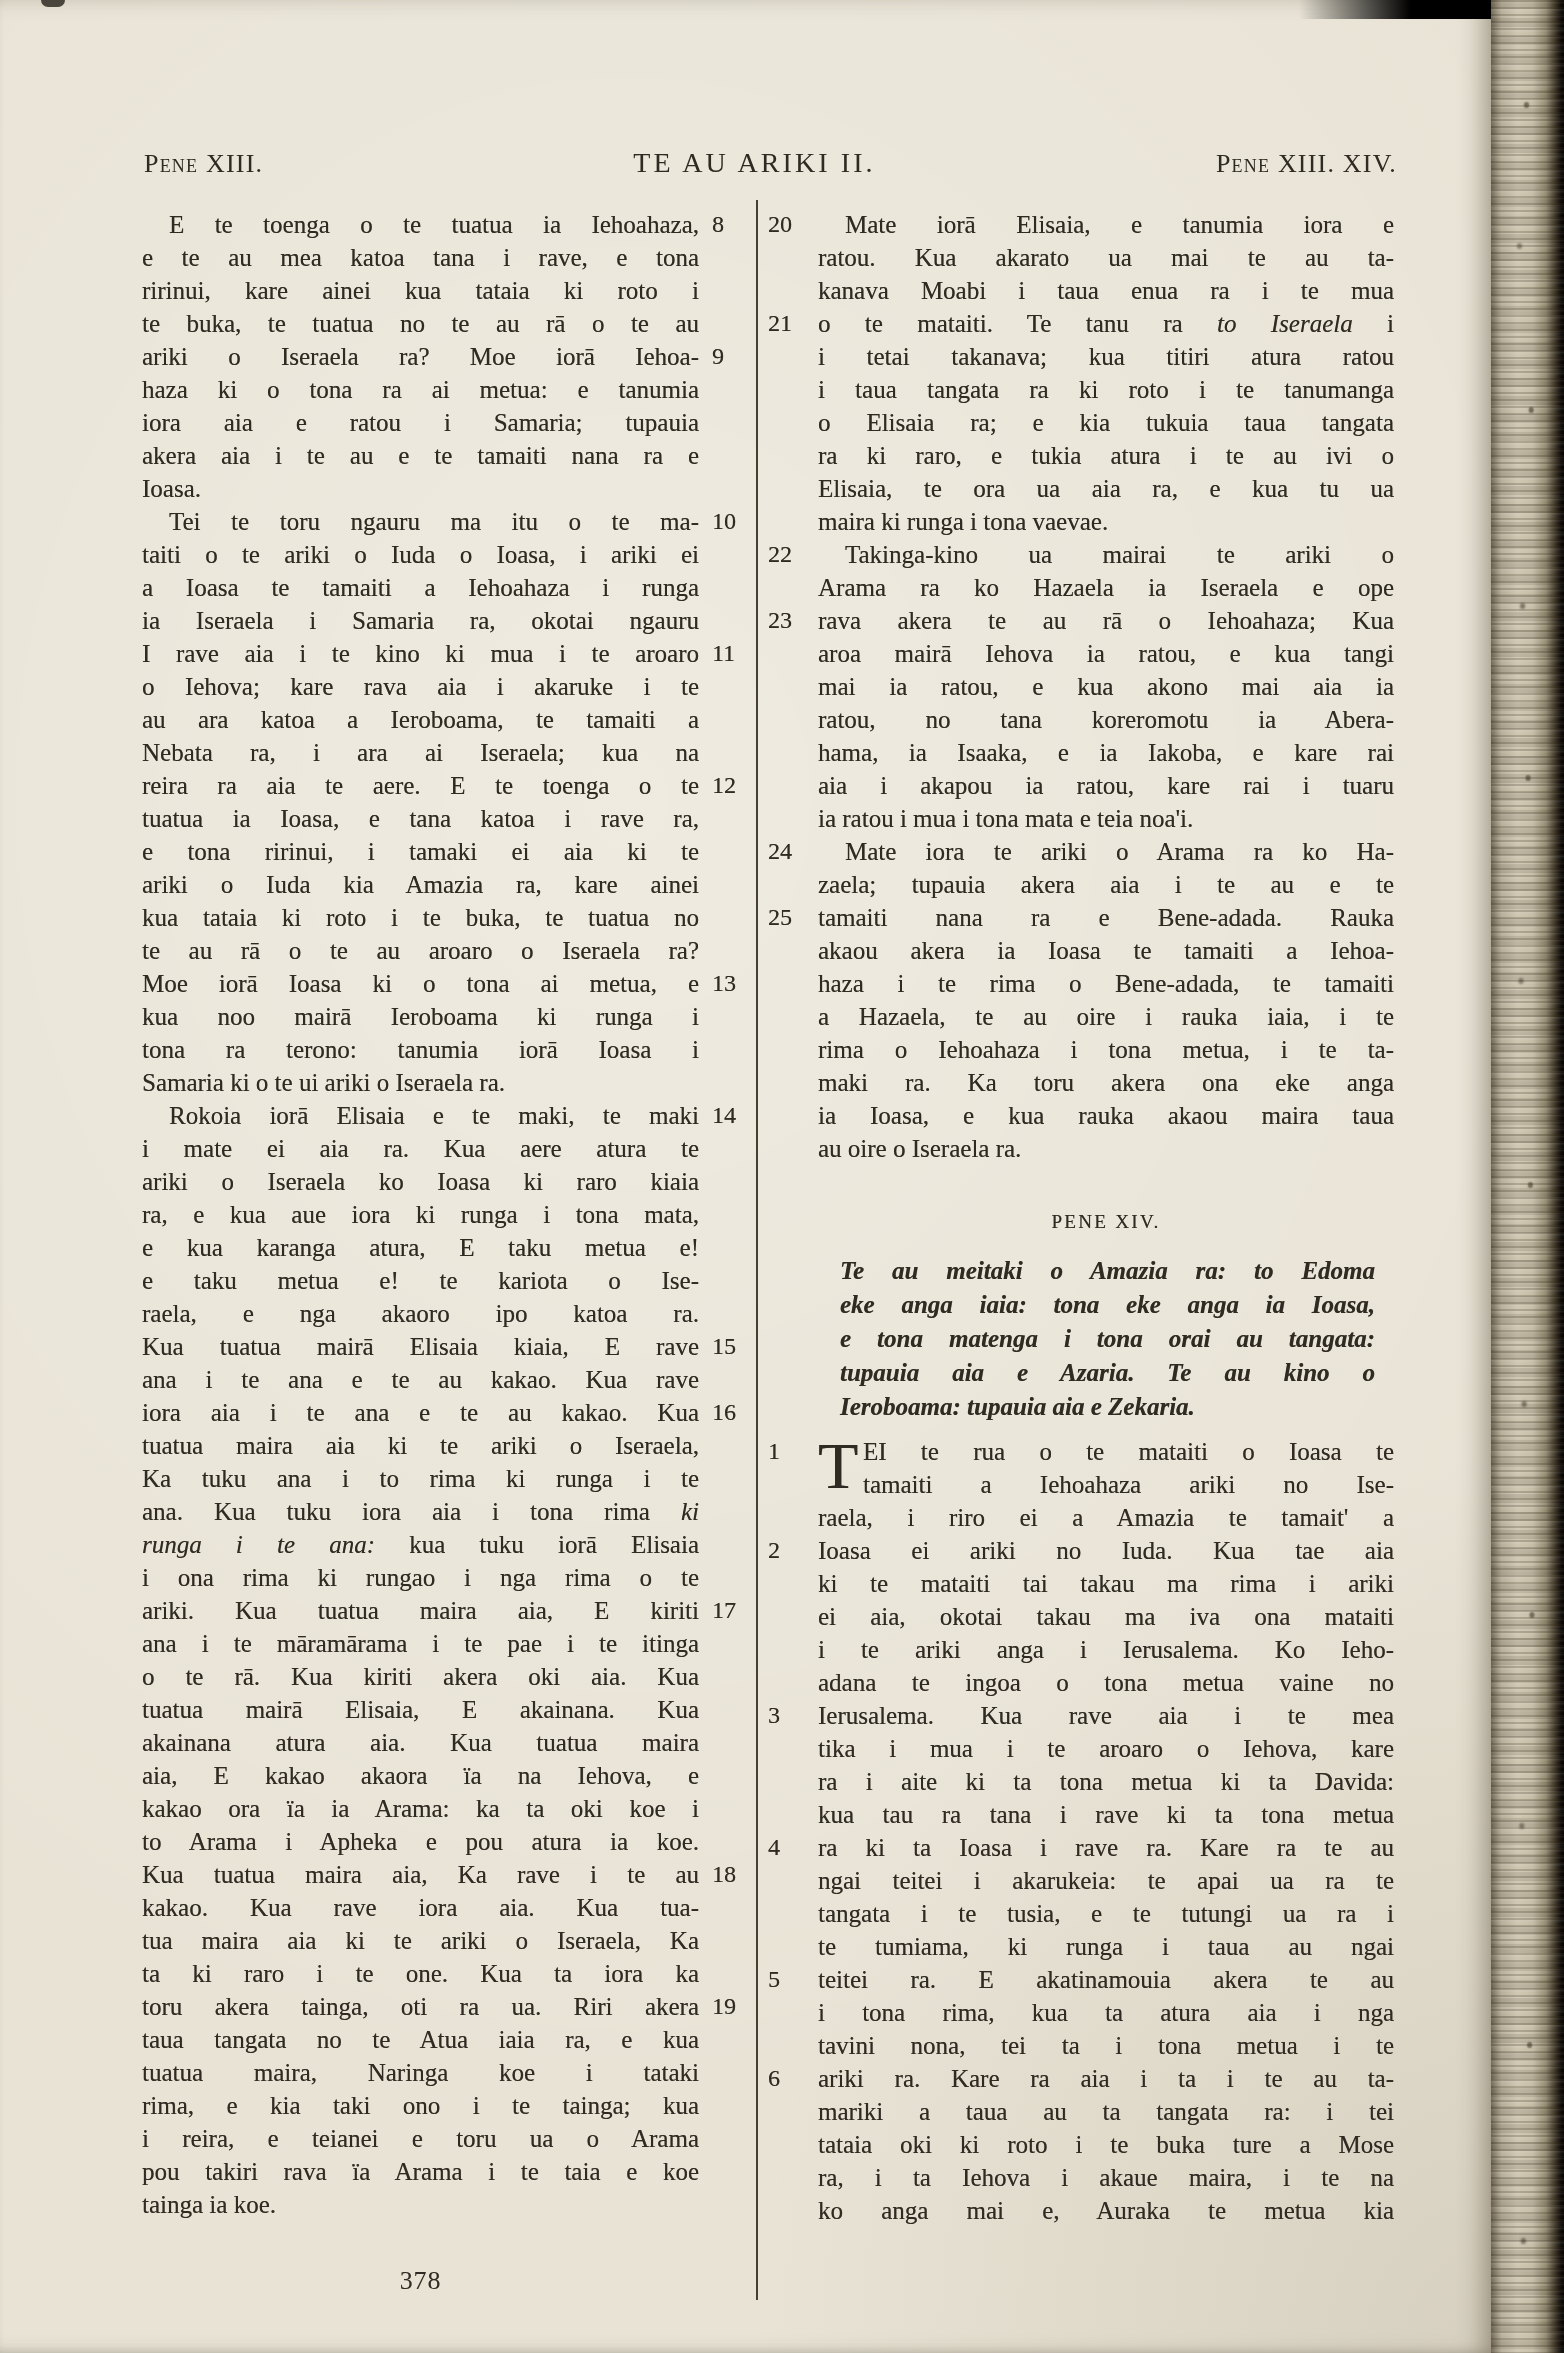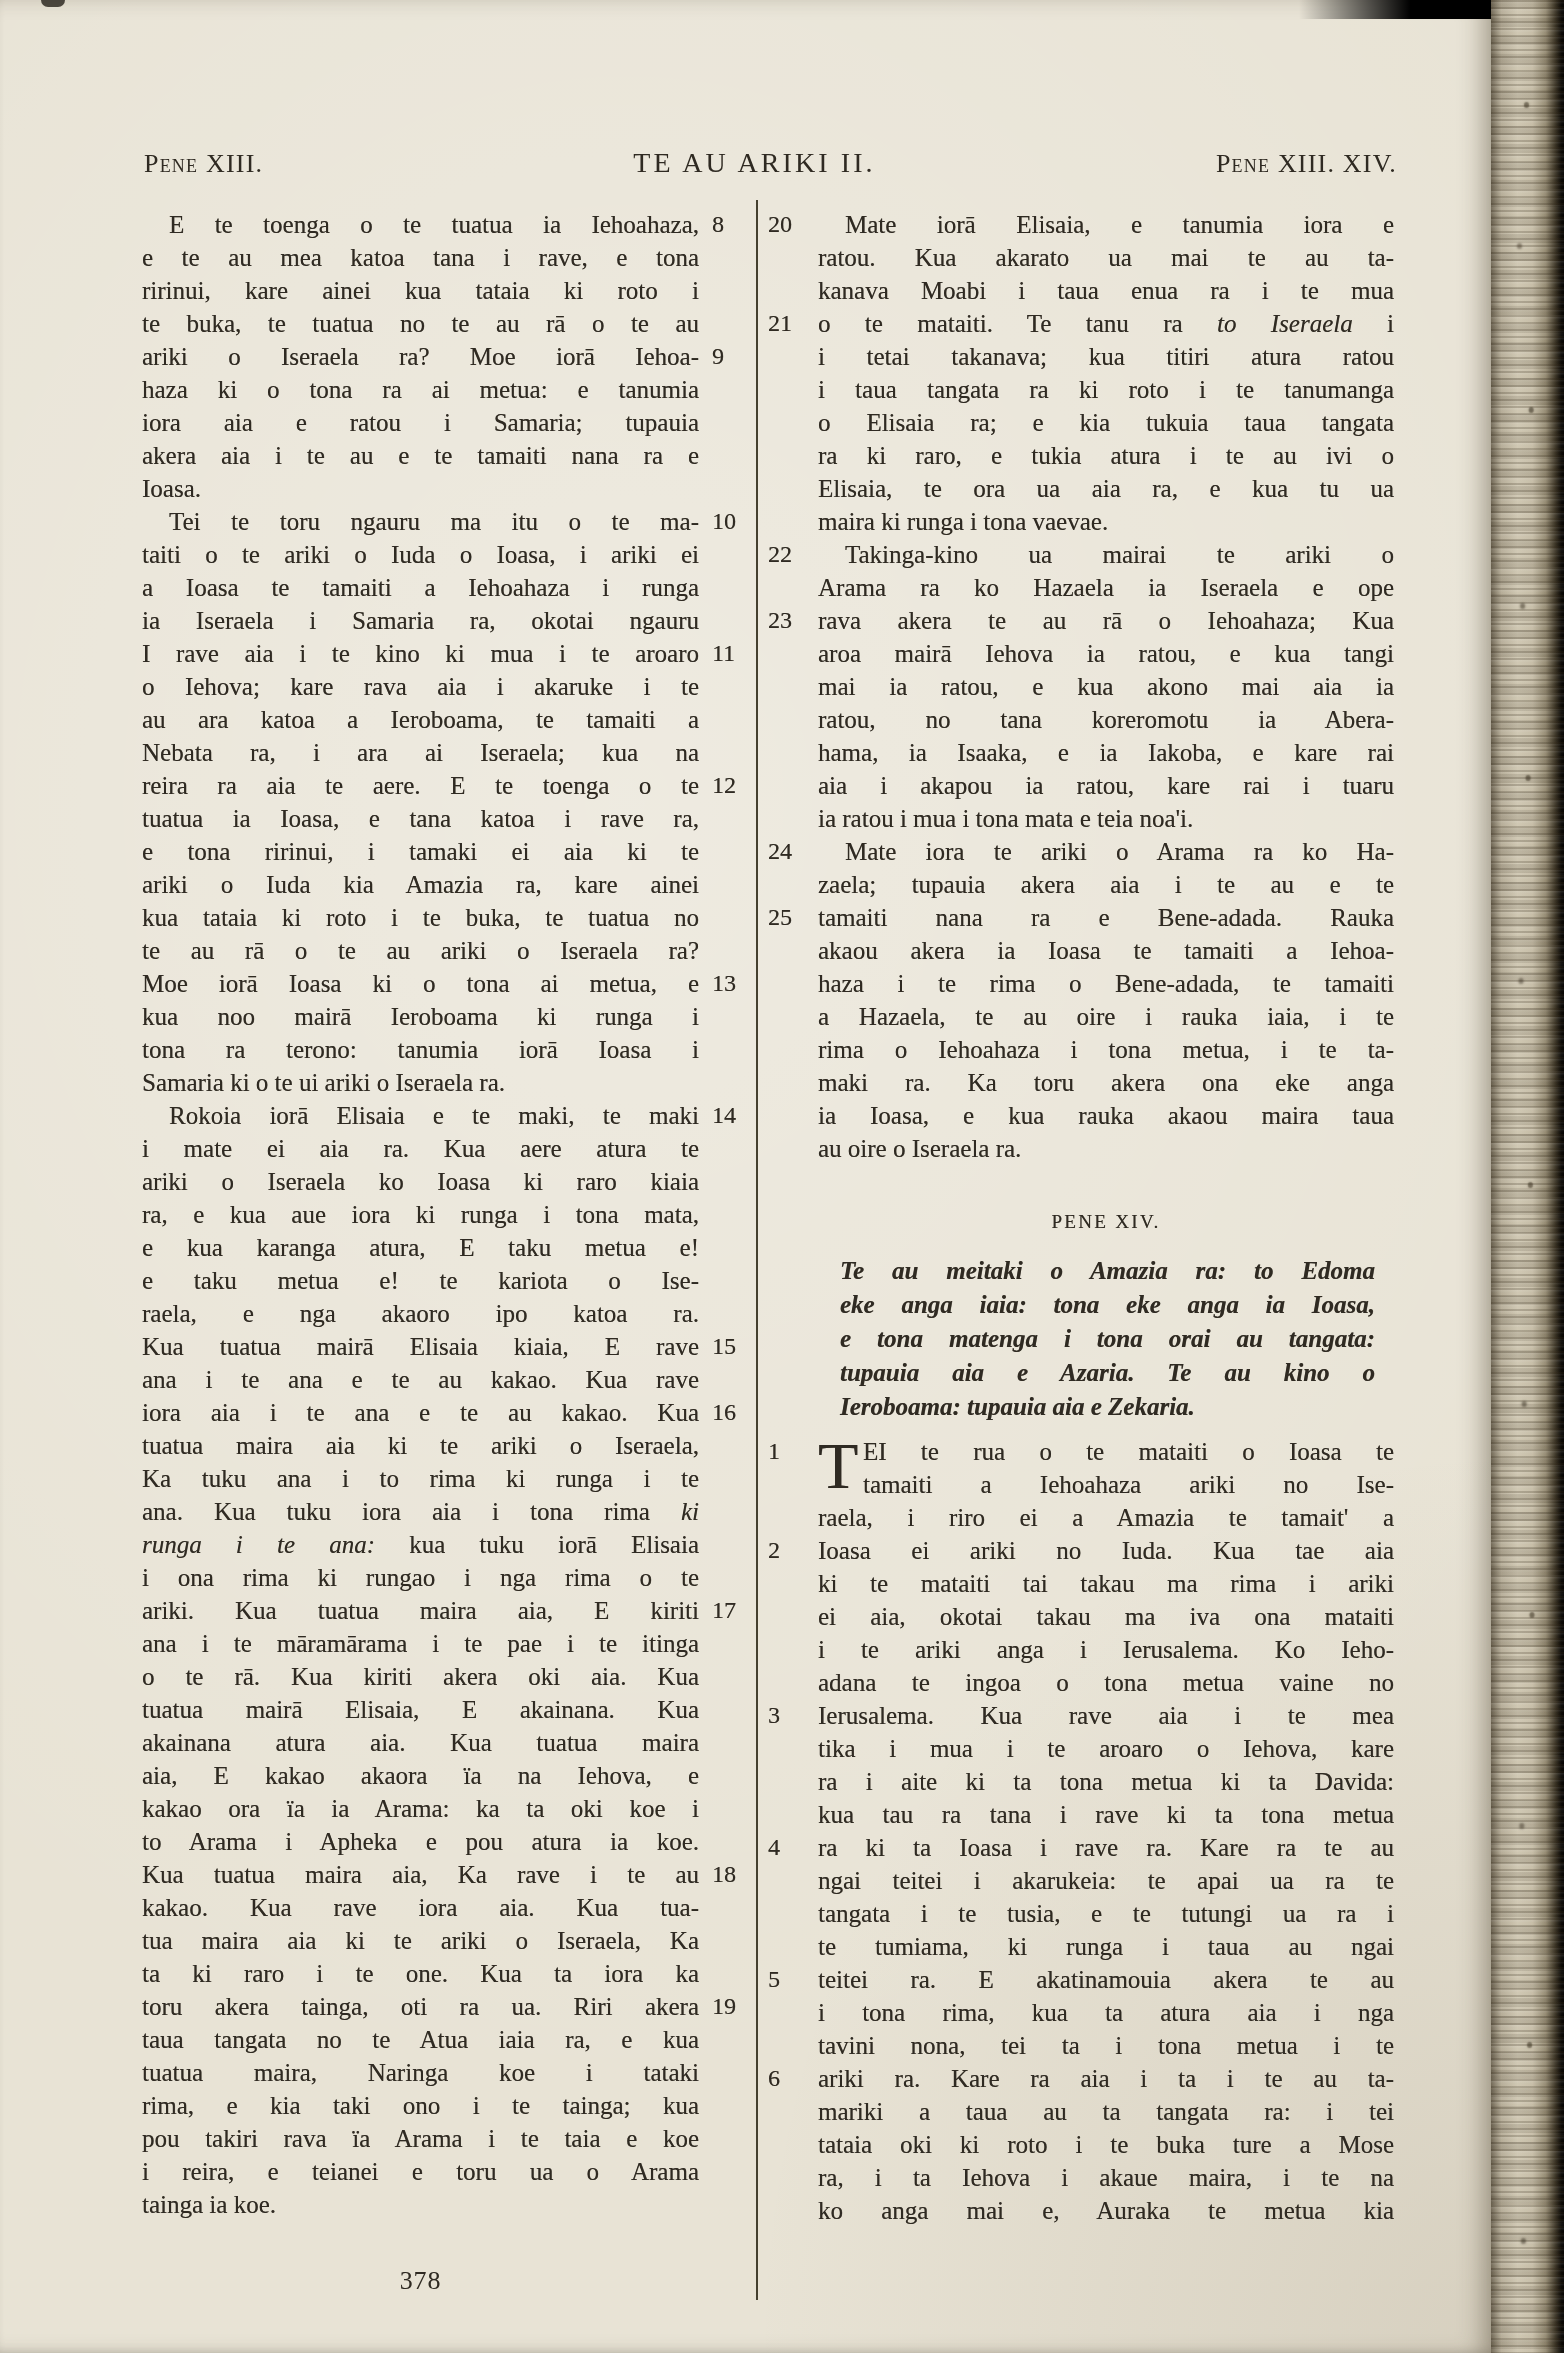--- a/index.html
+++ b/index.html
@@ -124,21 +124,21 @@
       <div class="tline"><span>ia Iseraela i Samaria ra, okotai ngauru</span></div>
       <div class="tline"><span>I rave aia i te kino ki mua i te aroaro</span><span class="vnum">11</span></div>
       <div class="tline"><span>o Iehova; kare rava aia i akaruke i te</span></div>
       <div class="tline"><span>au ara katoa a Ieroboama, te tamaiti a</span></div>
       <div class="tline"><span>Nebata ra, i ara ai Iseraela; kua na</span></div>
       <div class="tline"><span>reira ra aia te aere.  E te toenga o te</span><span class="vnum">12</span></div>
       <div class="tline"><span>tuatua ia Ioasa, e tana katoa i rave ra,</span></div>
       <div class="tline"><span>e tona ririnui, i tamaki ei aia ki te</span></div>
       <div class="tline"><span>ariki o Iuda kia Amazia ra, kare ainei</span></div>
       <div class="tline"><span>kua tataia ki roto i te buka, te tuatua no</span></div>
-      <div class="tline"><span>te au rā o te au ariki o Iseraela ra?</span></div>
+      <div class="tline"><span>te au rā o te au aroaro o Iseraela ra?</span></div>
       <div class="tline"><span>Moe iorā Ioasa ki o tona ai metua, e</span><span class="vnum">13</span></div>
       <div class="tline"><span>kua noo mairā Ieroboama ki runga i</span></div>
       <div class="tline"><span>tona ra terono:  tanumia iorā Ioasa i</span></div>
       <div class="tline endl"><span>Samaria ki o te ui ariki o Iseraela ra.</span></div>
       <div class="tline ind"><span>Rokoia iorā Elisaia e te maki, te maki</span><span class="vnum">14</span></div>
       <div class="tline"><span>i mate ei aia ra.  Kua aere atura te</span></div>
       <div class="tline"><span>ariki o Iseraela ko Ioasa ki raro kiaia</span></div>
       <div class="tline"><span>ra, e kua aue iora ki runga i tona mata,</span></div>
       <div class="tline"><span>e kua karanga atura, E taku metua e!</span></div>
       <div class="tline"><span>e taku metua e!  te kariota o Ise-</span></div>
@@ -160,22 +160,22 @@
       <div class="tline"><span>kakao ora ïa ia Arama:  ka ta oki koe i</span></div>
       <div class="tline"><span>to Arama i Apheka e pou atura ia koe.</span></div>
       <div class="tline"><span>Kua tuatua maira aia, Ka rave i te au</span><span class="vnum">18</span></div>
       <div class="tline"><span>kakao.  Kua rave iora aia.  Kua tua-</span></div>
       <div class="tline"><span>tua maira aia ki te ariki o Iseraela, Ka</span></div>
       <div class="tline"><span>ta ki raro i te one.  Kua ta iora ka</span></div>
       <div class="tline"><span>toru akera tainga, oti ra ua.  Riri akera</span><span class="vnum">19</span></div>
       <div class="tline"><span>taua tangata no te Atua iaia ra, e kua</span></div>
       <div class="tline"><span>tuatua maira, Naringa koe i tataki</span></div>
       <div class="tline"><span>rima, e kia taki ono i te tainga; kua</span></div>
+      <div class="tline"><span>i reira, e teianei e toru ua o Arama</span></div>
       <div class="tline"><span>pou takiri rava ïa Arama i te taia e koe</span></div>
-      <div class="tline"><span>i reira, e teianei e toru ua o Arama</span></div>
       <div class="tline endl"><span>tainga ia koe.</span></div>
     </div>
   <div class="col colR">
       <div class="tline ind"><span>Mate iorā Elisaia, e tanumia iora e</span><span class="vnum">20</span></div>
       <div class="tline"><span>ratou.  Kua akarato ua mai te au ta-</span></div>
       <div class="tline"><span>kanava Moabi i taua enua ra i te mua</span></div>
       <div class="tline"><span>o te mataiti.  Te tanu ra </span><i>to Iseraela</i><span> i</span><span class="vnum">21</span></div>
       <div class="tline"><span>i tetai takanava; kua titiri atura ratou</span></div>
       <div class="tline"><span>i taua tangata ra ki roto i te tanumanga</span></div>
       <div class="tline"><span>o Elisaia ra; e kia tukuia taua tangata</span></div>

